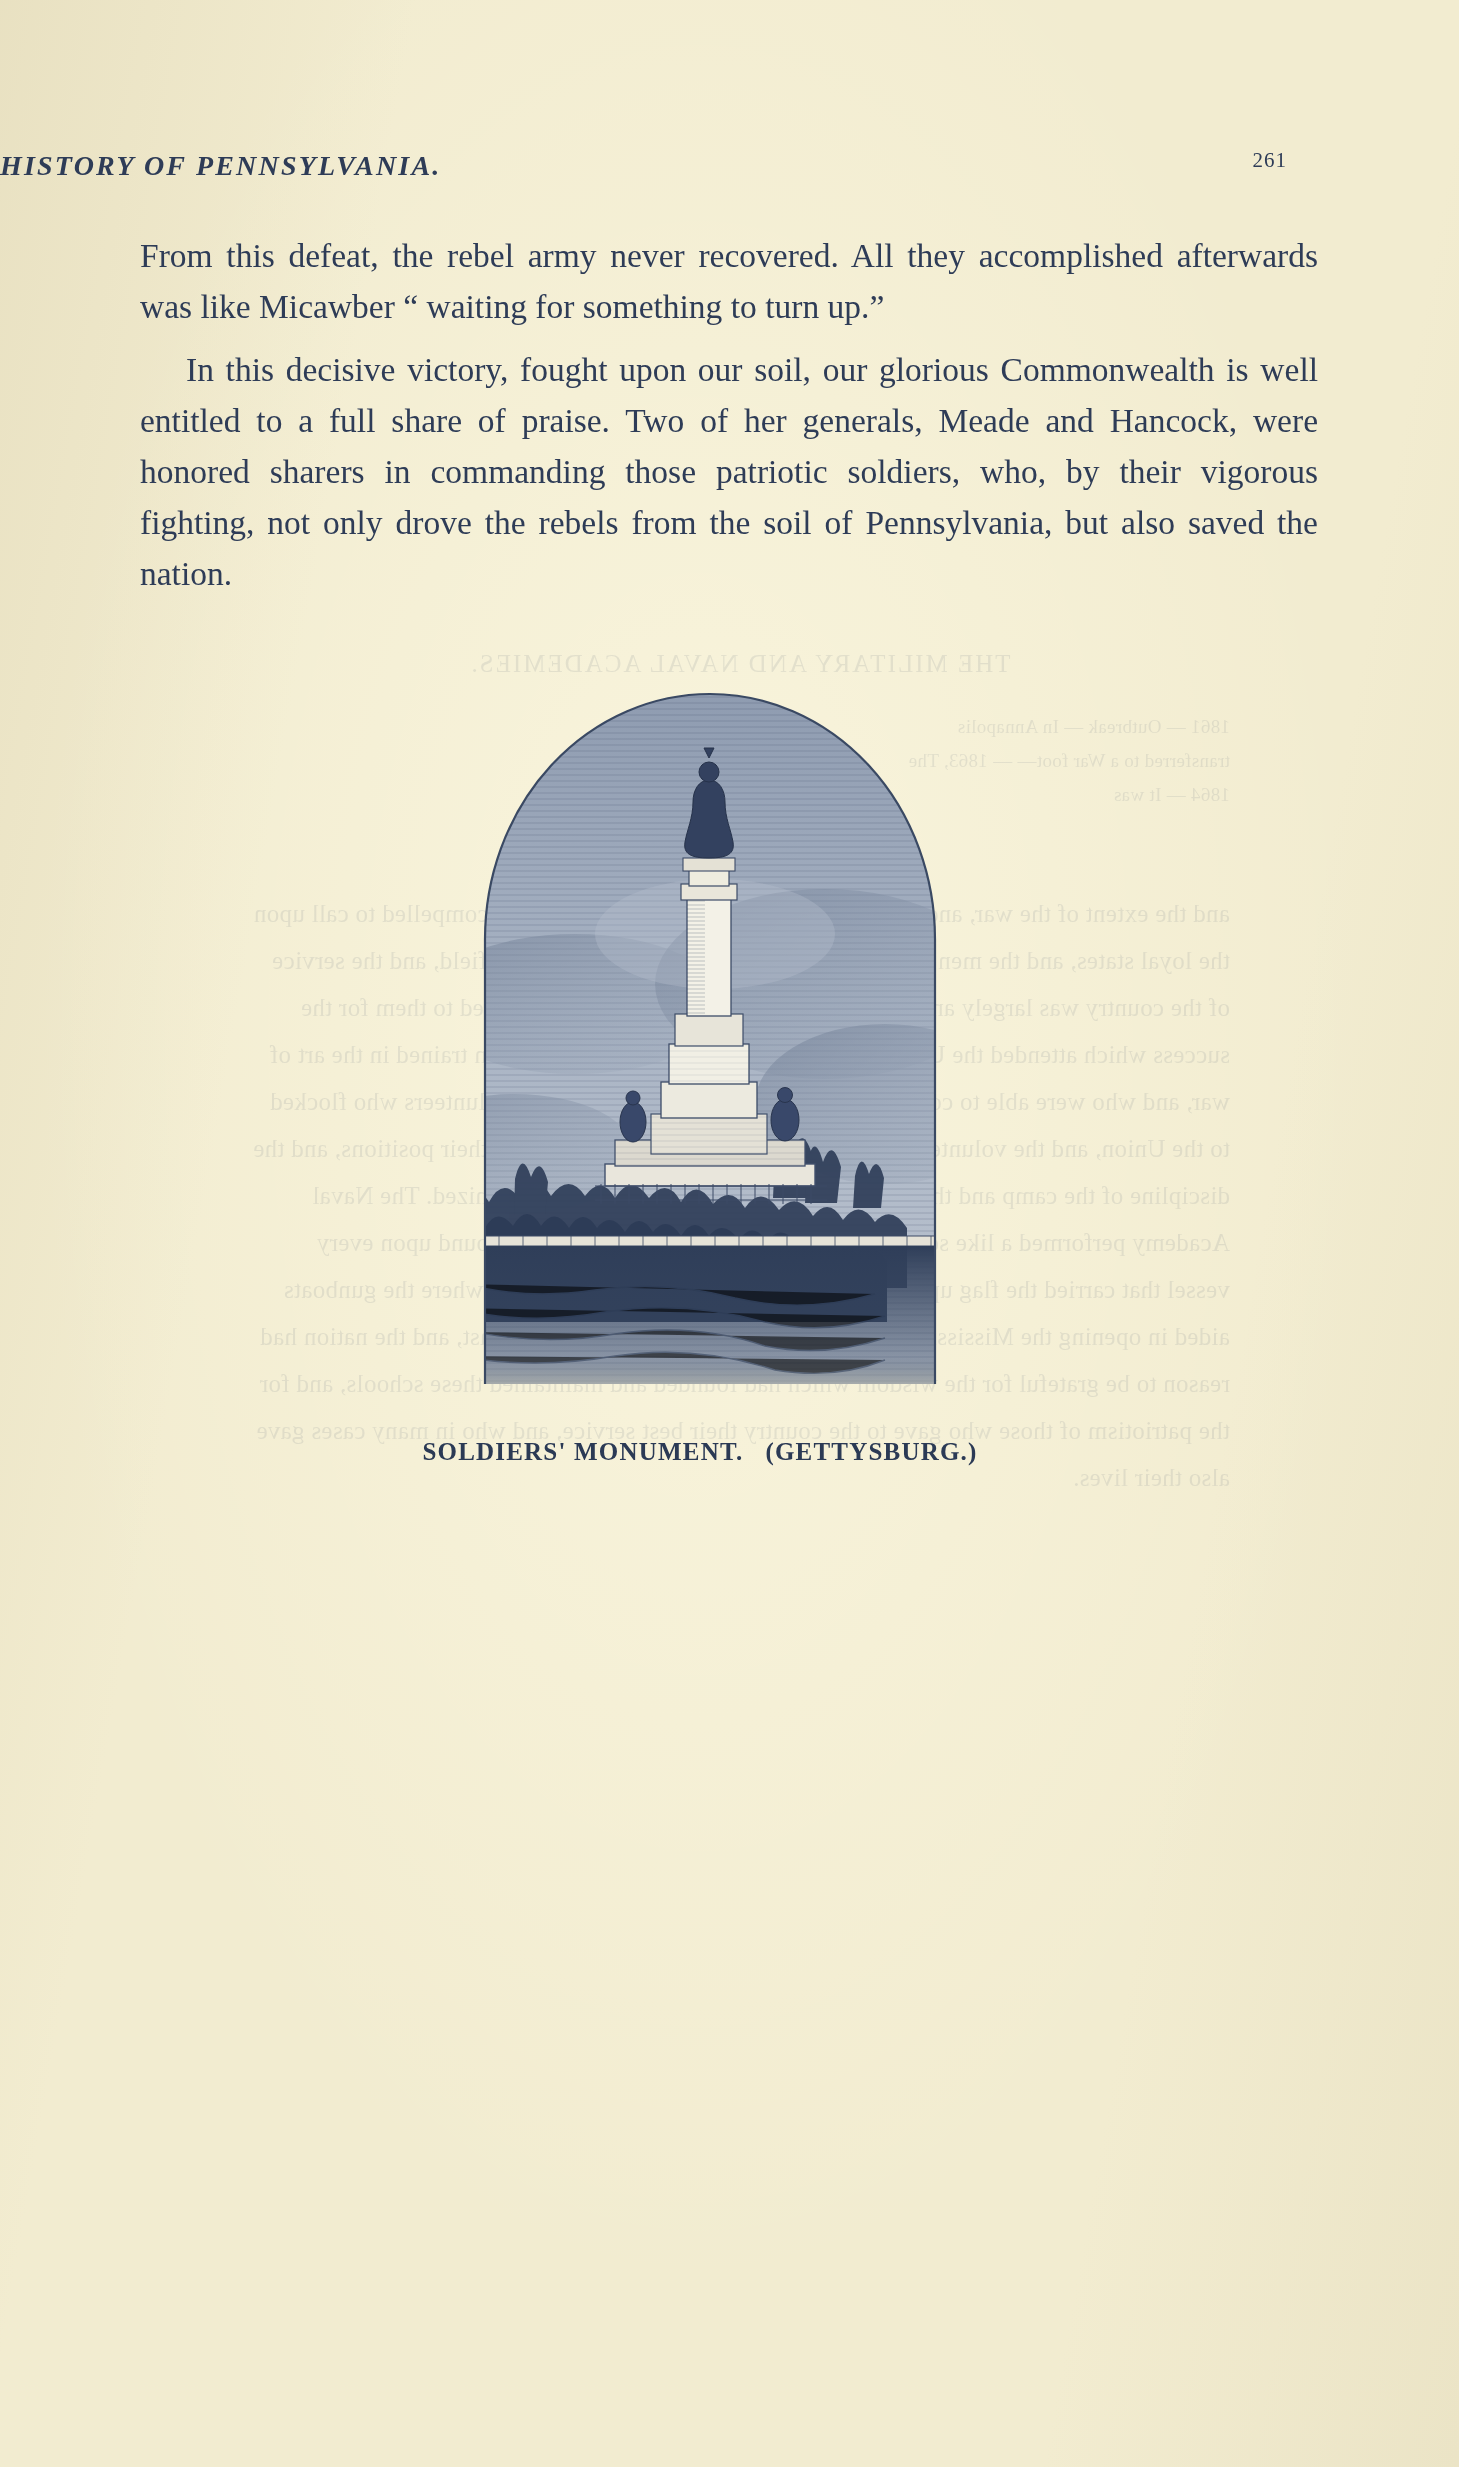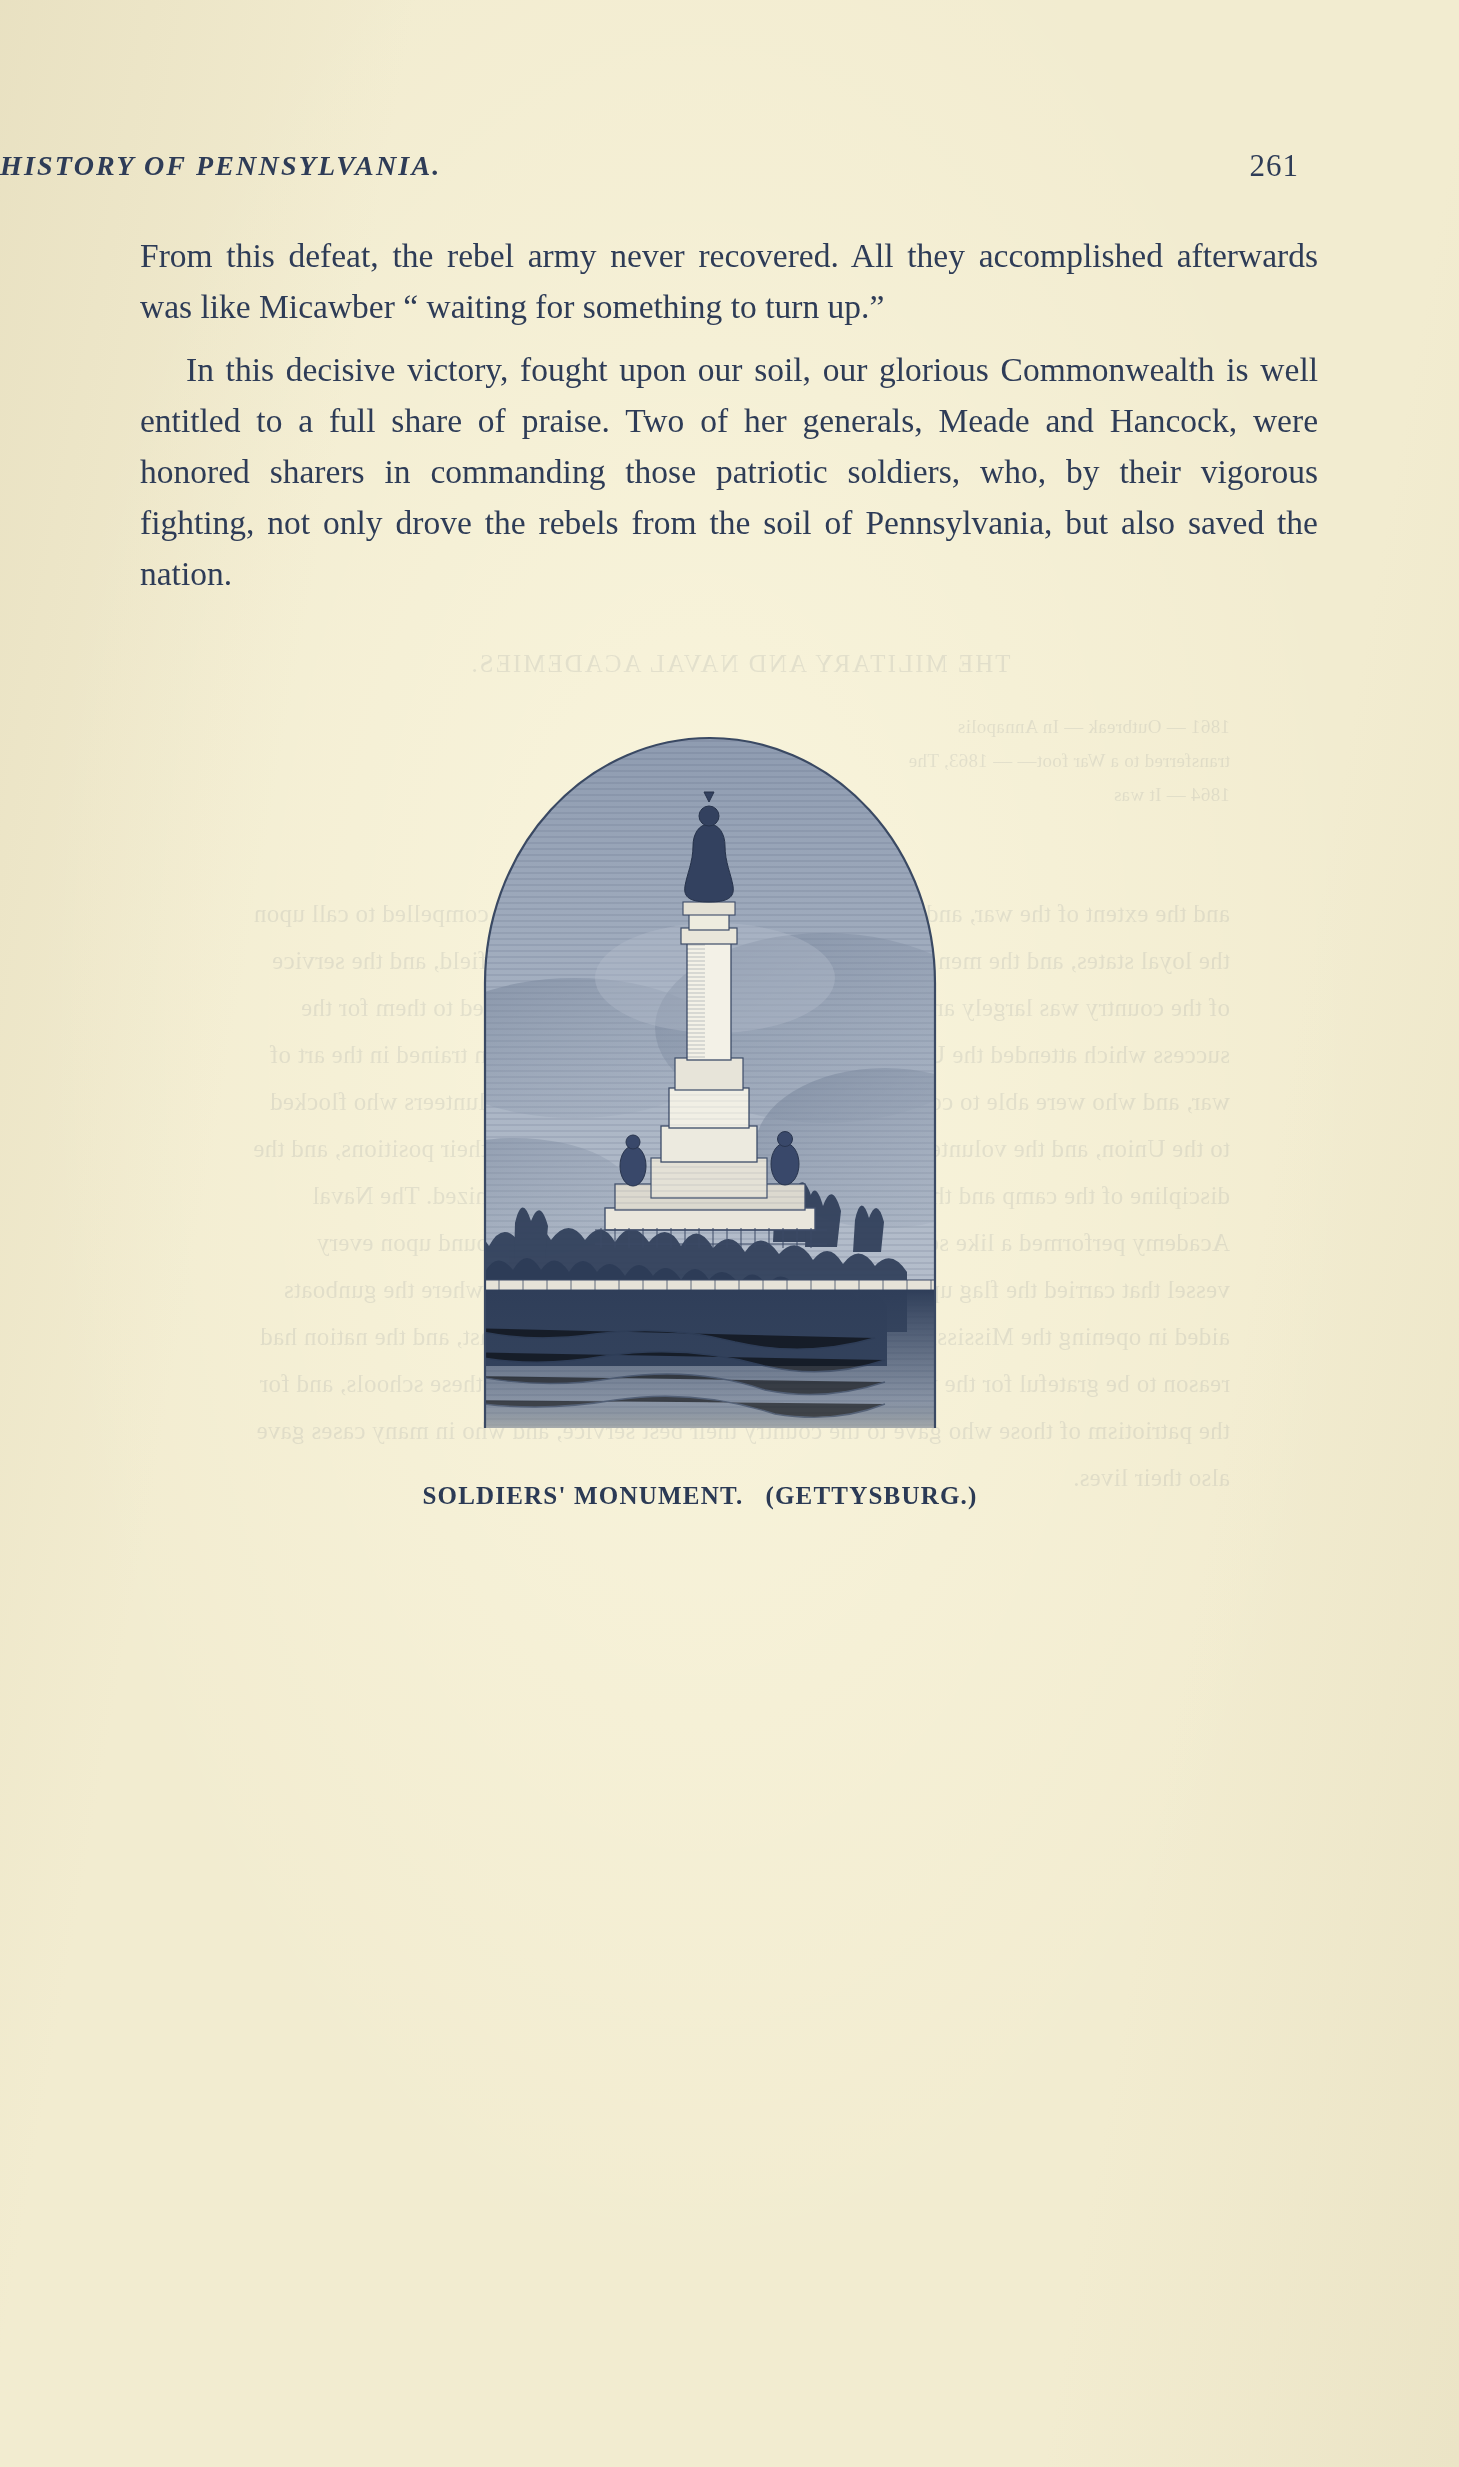--- a/index.html
+++ b/index.html
@@ -75,22 +75,22 @@
   }
   .running-head .rh-title {
     font-style: italic;
     font-size: 28px;
     letter-spacing: 2.2px;
     font-weight: 600;
   }
   .page-number {
     position: absolute;
     top: 148px;
-    right: 160px;
-    font-size: 31px;
+    right: 172px;
+    font-size: 21px;
     letter-spacing: 1px;
   }
 
   .textblock {
     position: absolute;
     top: 218px;
     left: 128px;
     width: 1202px;
     font-size: 33.5px;
     line-height: 51px;
@@ -100,21 +100,21 @@
     text-align: justify;
     text-justify: inter-word;
   }
   .textblock p.indent {
     text-indent: 46px;
     font-family: Liberation Serif, serif;
   }
 
   .figure {
     position: absolute;
-    top: 728px;
+    top: 684px;
     left: 340px;
     width: 720px;
   }
   .fig-image {
     position: relative;
     width: 700px;
     height: 720px;
     margin: 0 auto;
   }
   .fig-caption {

